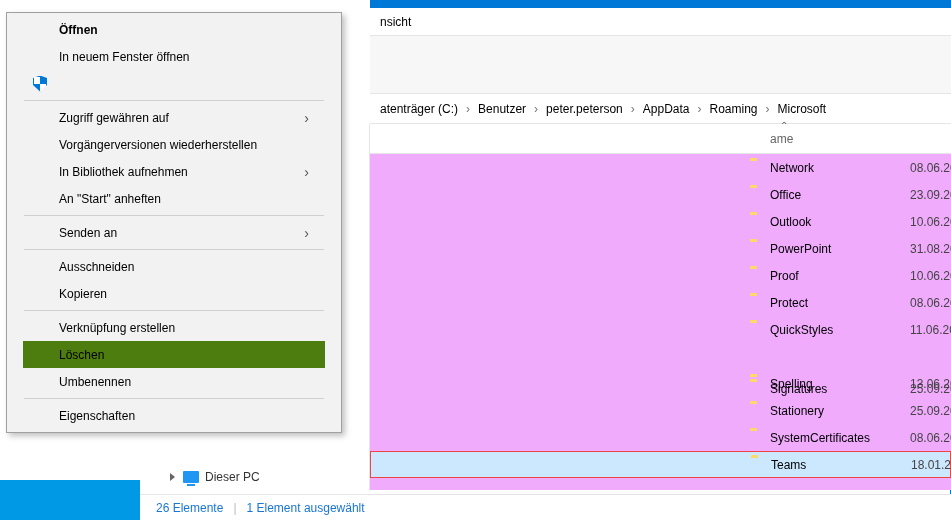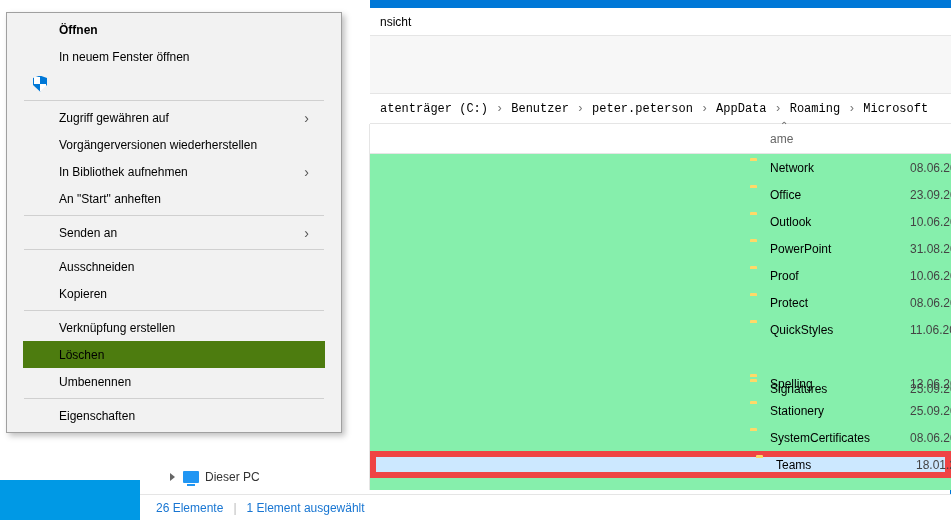--- a/index.html
+++ b/index.html
@@ -6,33 +6,33 @@
   html, body { margin: 0; padding: 0; font-family: "Segoe UI", Tahoma, sans-serif; font-size: 12px; color: #000; }
   body { width: 951px; height: 520px; background: #fff; overflow: hidden; position: relative; }
 
   .titlebar { position: absolute; top: 0; left: 370px; right: 0; height: 8px; background: #0078d7; }
 
   .menubar { position: absolute; top: 8px; left: 370px; right: 0; height: 28px; background: #fff; border-bottom: 1px solid #e5e5e5; display: flex; align-items: center; padding-left: 2px; }
   .menubar span { padding: 0 8px; line-height: 26px; }
 
   .toolbar { position: absolute; top: 36px; left: 370px; right: 0; height: 58px; background: #f7f7f7; border-bottom: 1px solid #e5e5e5; }
 
-  .addrbar { position: absolute; top: 94px; left: 370px; right: 0; height: 30px; background: #fff; border-bottom: 1px solid #e5e5e5; display: flex; align-items: center; padding-left: 6px; overflow: hidden; white-space: nowrap; font-family: Liberation Mono, monospace; }
+  .addrbar { position: absolute; top: 94px; left: 370px; right: 0; height: 30px; background: #fff; border-bottom: 1px solid #e5e5e5; display: flex; align-items: center; padding-left: 6px; overflow: hidden; white-space: nowrap; }
   .crumb { display: inline-flex; align-items: center; }
   .crumb-text { padding: 0 4px; }
   .crumb-sep { color: #777; padding: 0 4px; }
 
   .header-row { position: absolute; top: 124px; left: 370px; right: 0; height: 30px; background: #fff; border-bottom: 1px solid #e5e5e5; display: flex; align-items: center; }
   .col-name   { position: absolute; left: 400px; width: 140px; }
   .header-cell { color: #666; font-weight: 400; position: relative; }
   .sort-chev { position: absolute; left: 10px; top: -12px; color: #666; font-size: 10px; }
 
-  .filegrid { position: absolute; top: 154px; left: 370px; right: 0; bottom: 30px; background: #86efac; }
+  .filegrid { position: absolute; top: 154px; left: 370px; right: 0; bottom: 30px; background: #f0abfc; }
   .row { position: absolute; left: 0; right: 0; height: 27px; display: flex; align-items: center; }
-  .row.selected { background: #cce8ff; border: 6px solid #ef4444; }
+  .row.selected { background: #cce8ff; border: 1px solid #ef4444; }
   .cell-icon { position: absolute; left: 380px; width: 18px; height: 18px; }
   .folder-icon { width: 16px; height: 13px; background: #ffd968; border-radius: 1px; position: relative; top: 2px; }
   .folder-icon::before { content: ""; position: absolute; top: -3px; left: 0; width: 7px; height: 3px; background: #ffd968; border-radius: 1px 1px 0 0; }
   .cell-name { position: absolute; left: 400px; width: 130px; overflow: hidden; text-overflow: ellipsis; white-space: nowrap; }
   .cell-date { position: absolute; left: 540px; width: 150px; color: #444; }
 
   .status { position: absolute; bottom: 0; left: 140px; right: 0; height: 26px; background: #fff; border-top: 1px solid #e5e5e5; display: flex; align-items: center; padding-left: 16px; color: #1976d2; }
   .status .divider { color: #bbb; padding: 0 10px; }
 
   .taskbar-hint { position: absolute; left: 0; bottom: 0; width: 140px; height: 40px; background: #0099e5; }

